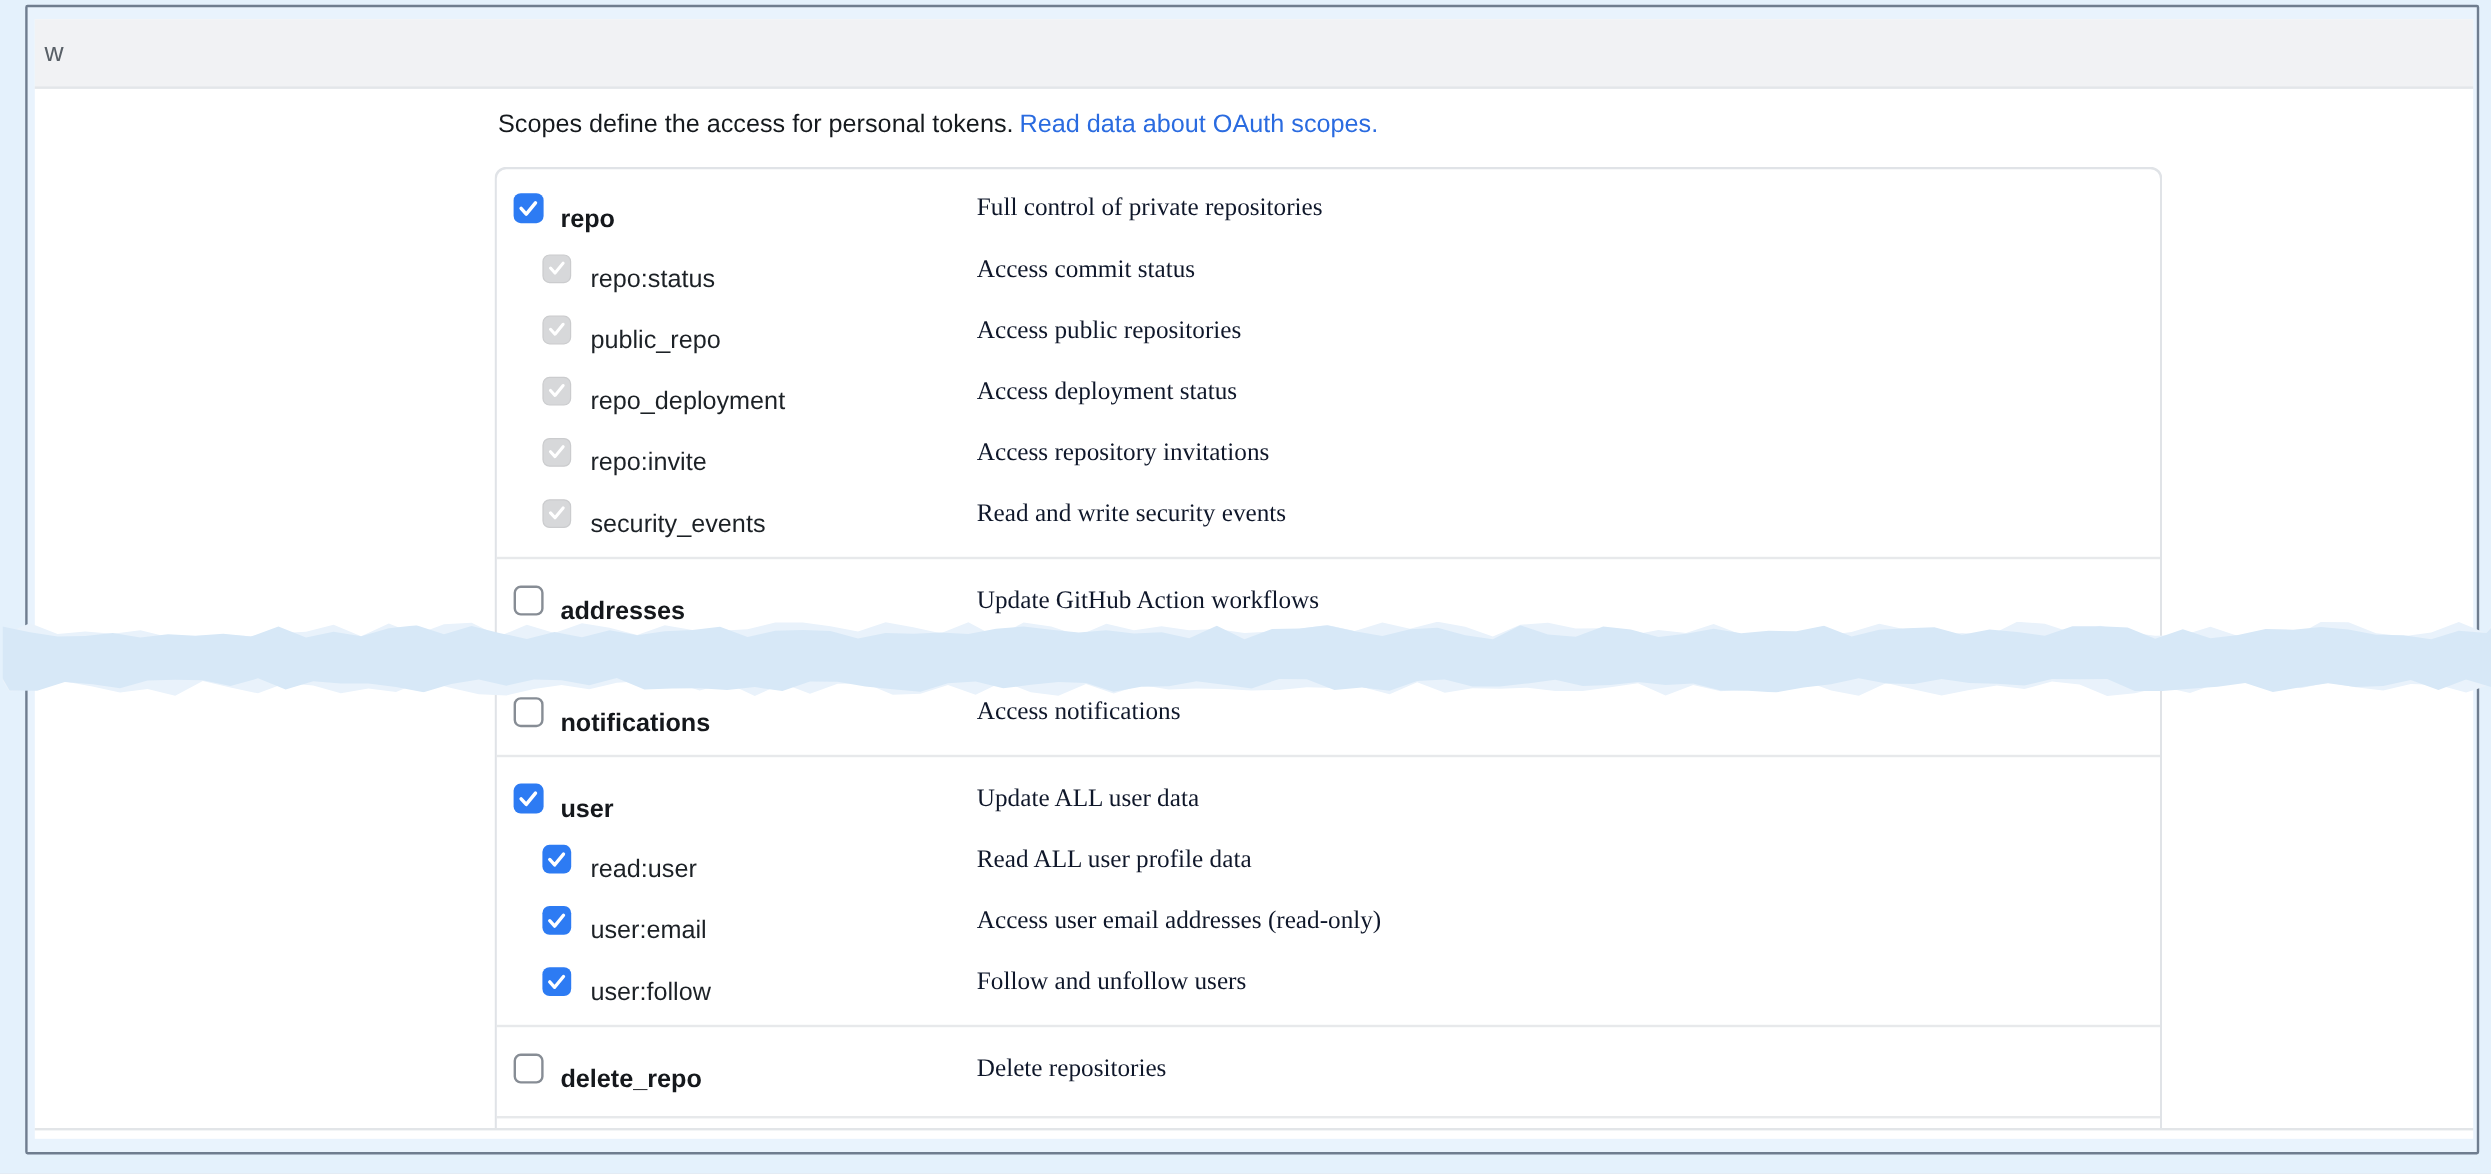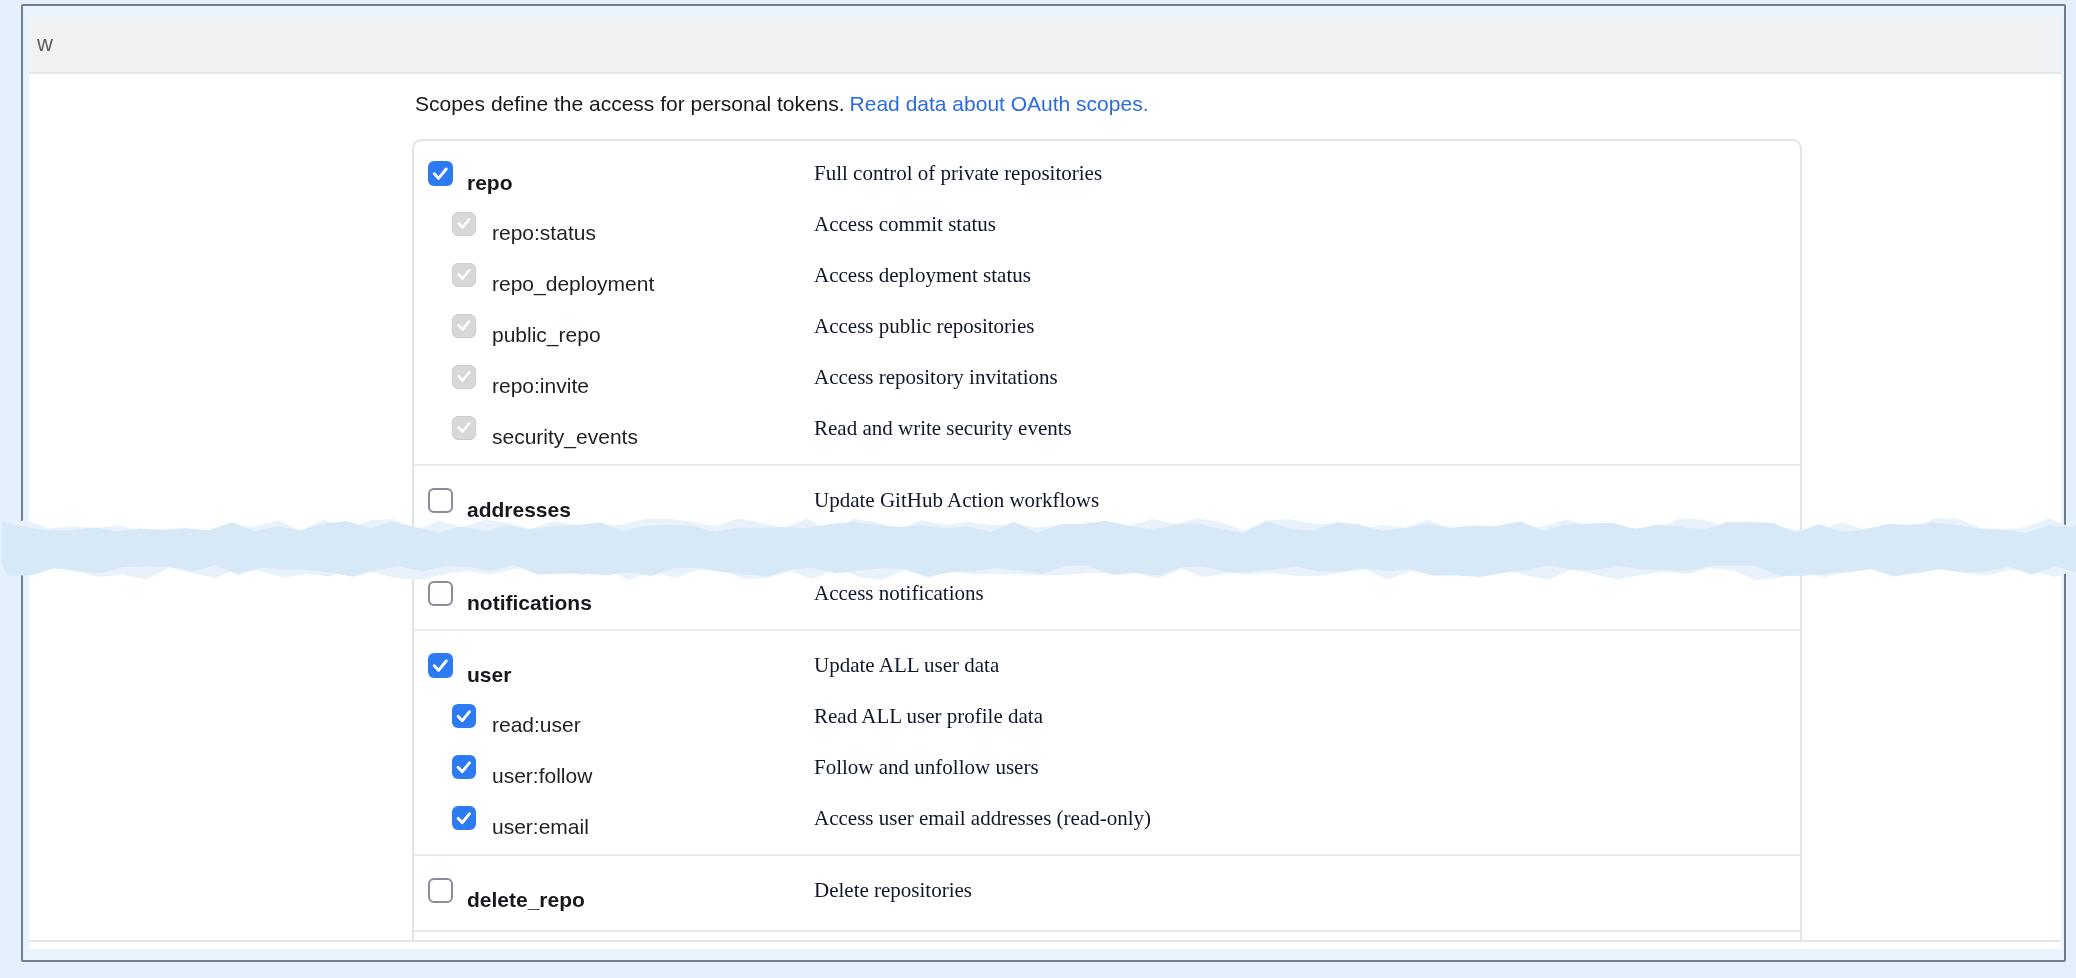--- a/index.html
+++ b/index.html
@@ -87,31 +87,31 @@
               </span>
     <span class="scope-label">repo:status</span>
     <span class="desc">Access commit status</span>
   </div>
             <div class="scope-row sub-row">
     <span class="cb checked-disabled">
                 <svg viewBox="0 0 24 24">
                   <path d="M5 12.5 L10 18 L19 7" fill="none" stroke="#ffffff" stroke-width="3.4" stroke-linecap="round" stroke-linejoin="round"></path>
                 </svg>
               </span>
+    <span class="scope-label">public_repo</span>
+    <span class="desc">Access public repositories</span>
+  </div>
+            <div class="scope-row sub-row">
+    <span class="cb checked-disabled">
+                <svg viewBox="0 0 24 24">
+                  <path d="M5 12.5 L10 18 L19 7" fill="none" stroke="#ffffff" stroke-width="3.4" stroke-linecap="round" stroke-linejoin="round"></path>
+                </svg>
+              </span>
     <span class="scope-label">repo_deployment</span>
     <span class="desc">Access deployment status</span>
-  </div>
-            <div class="scope-row sub-row">
-    <span class="cb checked-disabled">
-                <svg viewBox="0 0 24 24">
-                  <path d="M5 12.5 L10 18 L19 7" fill="none" stroke="#ffffff" stroke-width="3.4" stroke-linecap="round" stroke-linejoin="round"></path>
-                </svg>
-              </span>
-    <span class="scope-label">public_repo</span>
-    <span class="desc">Access public repositories</span>
   </div>
             <div class="scope-row sub-row">
     <span class="cb checked-disabled">
                 <svg viewBox="0 0 24 24">
                   <path d="M5 12.5 L10 18 L19 7" fill="none" stroke="#ffffff" stroke-width="3.4" stroke-linecap="round" stroke-linejoin="round"></path>
                 </svg>
               </span>
     <span class="scope-label">repo:invite</span>
     <span class="desc">Access repository invitations</span>
   </div>
@@ -165,31 +165,31 @@
               </span>
     <span class="scope-label">read:user</span>
     <span class="desc">Read ALL user profile data</span>
   </div>
             <div class="scope-row sub-row">
     <span class="cb checked">
                 <svg viewBox="0 0 24 24">
                   <path d="M5 12.5 L10 18 L19 7" fill="none" stroke="#ffffff" stroke-width="3.4" stroke-linecap="round" stroke-linejoin="round"></path>
                 </svg>
               </span>
+    <span class="scope-label">user:email</span>
+    <span class="desc">Access user email addresses (read-only)</span>
+  </div>
+            <div class="scope-row sub-row">
+    <span class="cb checked">
+                <svg viewBox="0 0 24 24">
+                  <path d="M5 12.5 L10 18 L19 7" fill="none" stroke="#ffffff" stroke-width="3.4" stroke-linecap="round" stroke-linejoin="round"></path>
+                </svg>
+              </span>
     <span class="scope-label">user:follow</span>
     <span class="desc">Follow and unfollow users</span>
-  </div>
-            <div class="scope-row sub-row">
-    <span class="cb checked">
-                <svg viewBox="0 0 24 24">
-                  <path d="M5 12.5 L10 18 L19 7" fill="none" stroke="#ffffff" stroke-width="3.4" stroke-linecap="round" stroke-linejoin="round"></path>
-                </svg>
-              </span>
-    <span class="scope-label">user:email</span>
-    <span class="desc">Access user email addresses (read-only)</span>
   </div>
           </div>
   </div>
         <div class="scope-group">
     <div class="scope-row">
       <span class="cb unchecked"></span>
       <span class="scope-label">delete_repo</span>
       <span class="desc">Delete repositories</span>
     </div>
     <div class="children"></div>

